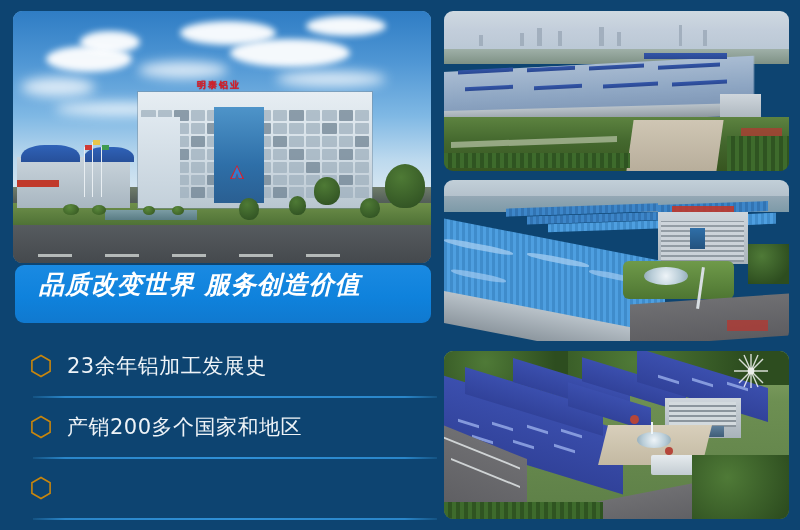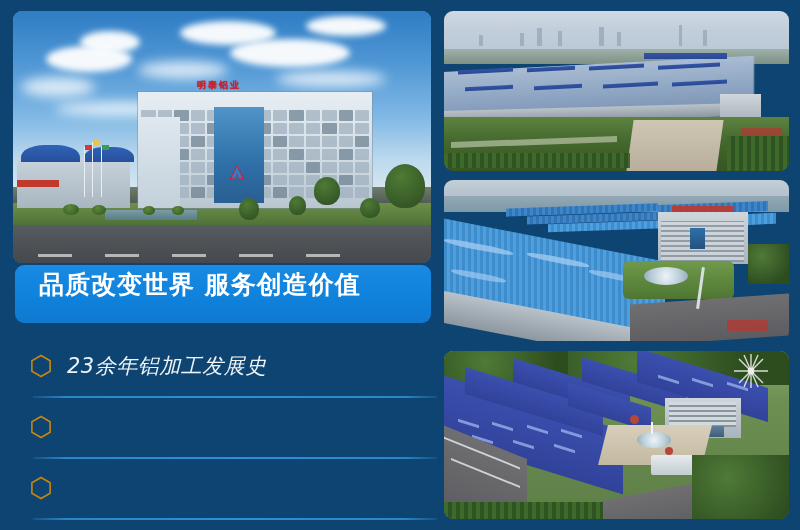--- a/index.html
+++ b/index.html
@@ -136,35 +136,35 @@
     padding: 5px 0 0 24px;
   }
   #slogan-cn {
     color:#ffffff;
     font-size: 25px;
     font-weight: bold;
     letter-spacing: 1px;
     line-height: 30px;
     font-family: "DejaVu Sans", sans-serif;
     white-space: nowrap;
+    font-style: italic;
   }
   #slogan-en {
     color:#ffffff;
     font-size: 14.5px;
     line-height: 20px;
     letter-spacing: .1px;
     white-space: nowrap;
   }
 
   
   #feature-list {
     position:absolute;
     left: 2px; top: 326px;
     width: 416px;
-    font-style: italic;
   }
   .feature-row {
     position: relative;
     height: 61px;
   }
   .hex-icon {
     position: absolute;
     left: 13px; top: 16px;
     width: 26px; height: 26px;
   }
@@ -442,20 +442,21 @@
           <polygon points="13,2.5 22.1,7.75 22.1,18.25 13,23.5 3.9,18.25 3.9,7.75" fill="none" stroke="#c8860d" stroke-width="1.6"></polygon>
         </svg>
         <div class="feature-label">23余年铝加工发展史</div>
         <div class="feature-divider"></div>
       </div>
 
       <div class="feature-row">
         <svg class="hex-icon" viewBox="0 0 26 26">
           <polygon points="13,2.5 22.1,7.75 22.1,18.25 13,23.5 3.9,18.25 3.9,7.75" fill="none" stroke="#c8860d" stroke-width="1.6"></polygon>
         </svg>
+        <div class="feature-label">产销200多个国家和地区</div>
         <div class="feature-divider"></div>
       </div>
 
       <div class="feature-row">
         <svg class="hex-icon" viewBox="0 0 26 26">
           <polygon points="13,2.5 22.1,7.75 22.1,18.25 13,23.5 3.9,18.25 3.9,7.75" fill="none" stroke="#c8860d" stroke-width="1.6"></polygon>
         </svg>
         <div class="feature-divider"></div>
       </div>
 

